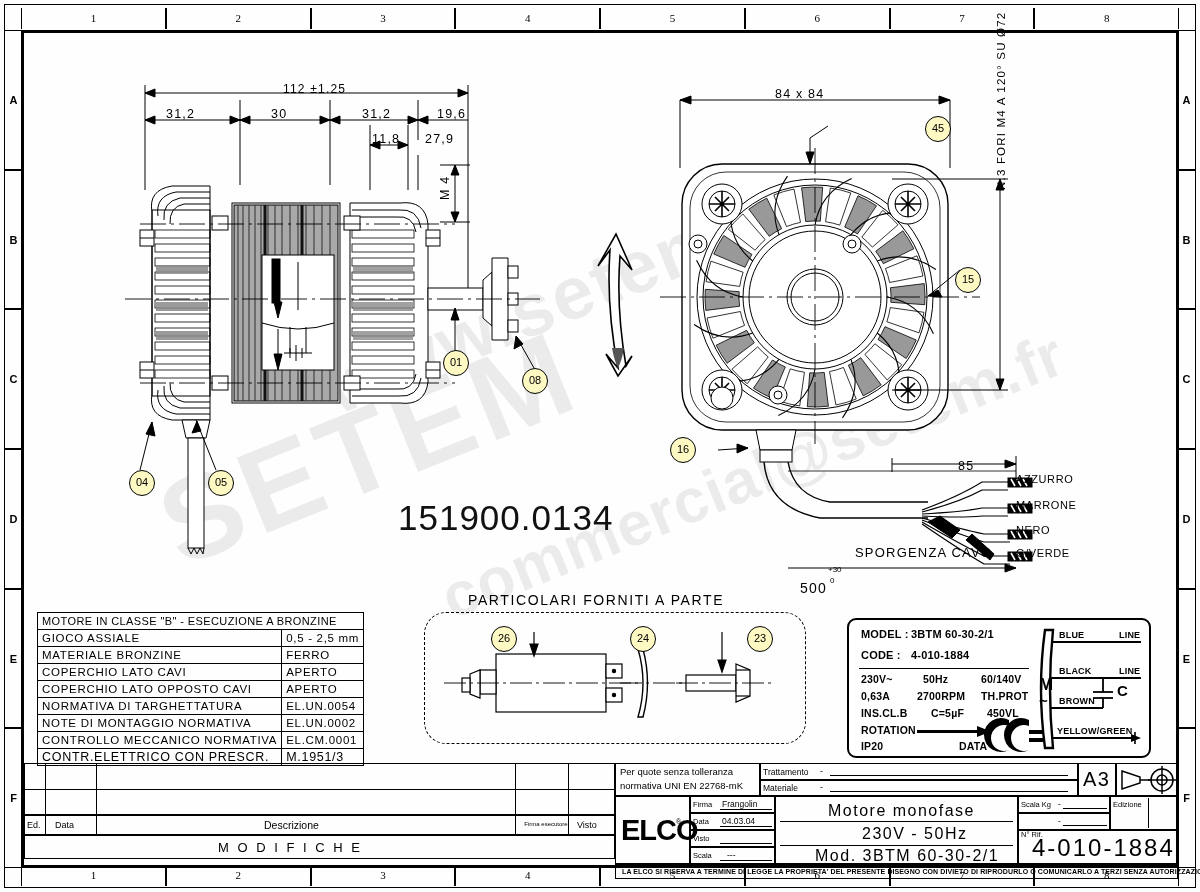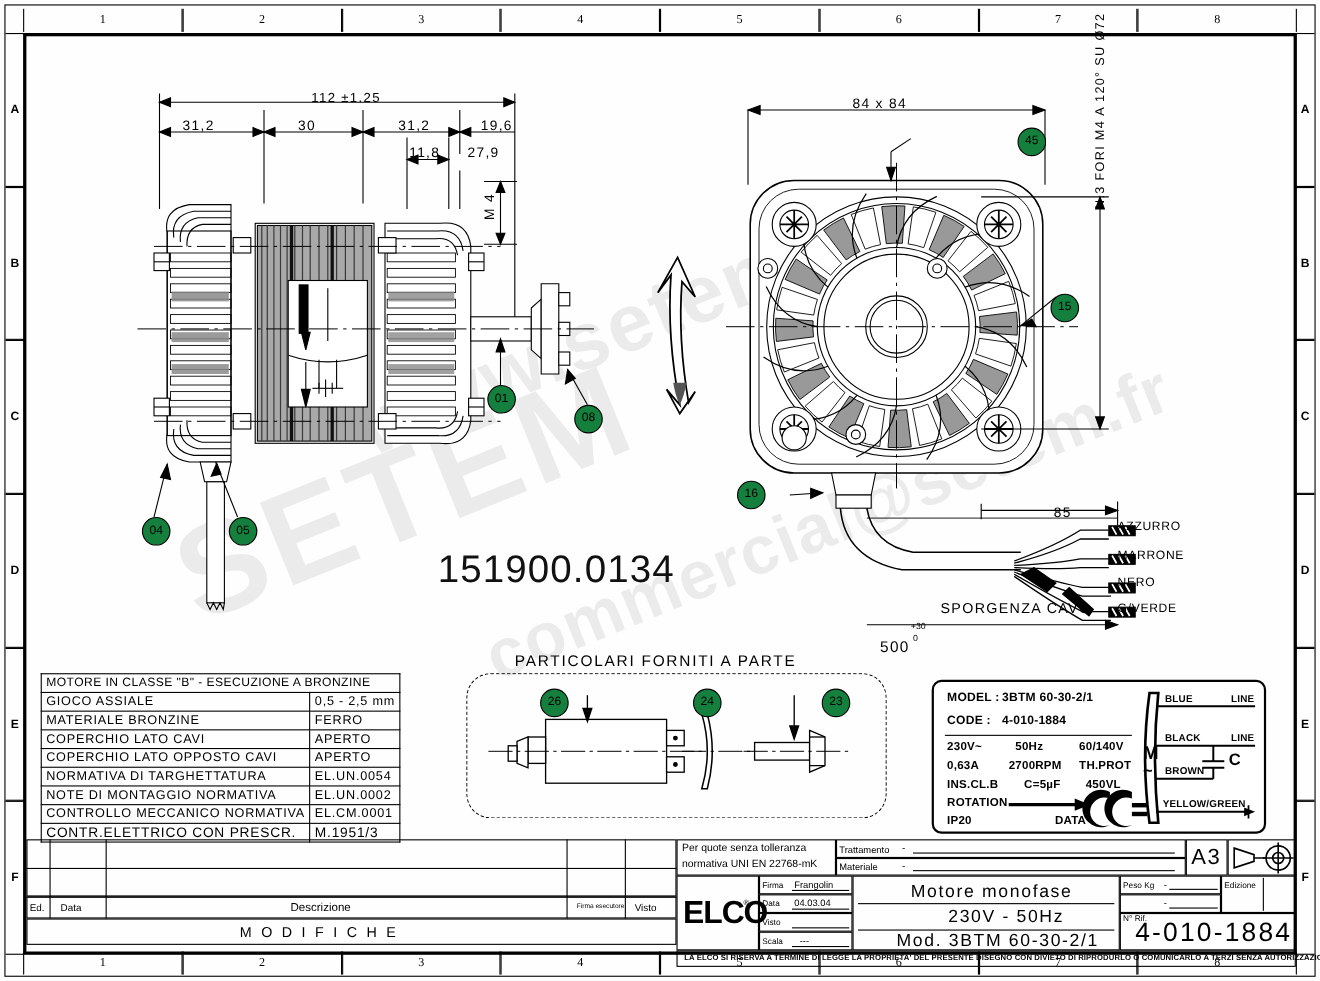--- a/index.html
+++ b/index.html
@@ -28,21 +28,21 @@
   .wm1{left:150px;top:380px;font-size:118px;transform:rotate(-22deg);letter-spacing:6px;}
   .wm2{left:310px;top:255px;font-size:74px;transform:rotate(-22deg);letter-spacing:2px;}
   .wm3{left:420px;top:440px;font-size:62px;transform:rotate(-22deg);letter-spacing:1px;}
 
   .partno{position:absolute;left:398px;top:498px;font-size:35px;color:#111;letter-spacing:1px;
           font-family:"Liberation Sans",sans-serif;}
   .vl{position:absolute;width:0;border-left:1px solid #000;}
 
   
   .balloon{position:absolute;width:24px;height:24px;border:1.4px solid #000;border-radius:50%;
-           background:#15803d;font-size:11px;line-height:22px;text-align:center;
+           background:#fef9c3;font-size:11px;line-height:22px;text-align:center;
            font-family:"Liberation Sans",sans-serif;color:#000;}
 
   
   .dim{position:absolute;font-size:12.5px;font-family:"Liberation Sans",sans-serif;letter-spacing:1.2px;color:#000;}
   .dimsm{position:absolute;font-size:8px;font-family:"Liberation Sans",sans-serif;color:#000;margin-top:24px;}
 
   
   table.spec{position:absolute;border-collapse:collapse;font-family:"Liberation Sans",sans-serif;}
   table.spec td{border:1px solid #000;padding:0 4px;font-size:11.5px;letter-spacing:.7px;
                 white-space:nowrap;color:#000;height:16px;}
@@ -673,21 +673,21 @@
   <div class="abs" style="left:720px;top:860px;width:52px;height:0;border-top:1px solid #000;"></div>
 
   <div class="tb" style="left:775px;top:796px;width:243px;height:68px;"></div>
   <div class="tbbig" style="left:828px;top:802px;font-size:16px;">Motore monofase</div>
   <div class="abs" style="left:780px;top:821px;width:233px;height:0;border-top:1px solid #000;"></div>
   <div class="tbbig" style="left:862px;top:825px;font-size:16px;">230V - 50Hz</div>
   <div class="abs" style="left:780px;top:845px;width:233px;height:0;border-top:1px solid #000;"></div>
   <div class="tbbig" style="left:815px;top:847px;font-size:16px;">Mod. 3BTM 60-30-2/1</div>
 
   <div class="tb" style="left:1018px;top:796px;width:92px;height:17px;"></div>
-  <div class="tbl" style="left:1021px;top:800px;font-size:7.5px;">Peso Kg</div>
+  <div class="tbl" style="left:1021px;top:800px;font-size:7.5px;">Scala Kg</div>
   <div class="tbv" style="left:1058px;top:799px;font-size:8.5px;">-</div>
   <div class="abs" style="left:1063px;top:808px;width:44px;height:0;border-top:1px solid #000;"></div>
 
   <div class="tb" style="left:1018px;top:813px;width:92px;height:17px;"></div>
   <div class="tbl" style="left:1021px;top:830px;font-size:7.5px;">N° Rif.</div>
   <div class="tbv" style="left:1058px;top:816px;font-size:8.5px;">-</div>
   <div class="abs" style="left:1063px;top:825px;width:44px;height:0;border-top:1px solid #000;"></div>
 
   <div class="tb" style="left:1110px;top:796px;width:68px;height:34px;"></div>
   <div class="tbl" style="left:1113px;top:800px;font-size:7.5px;">Edizione</div>

